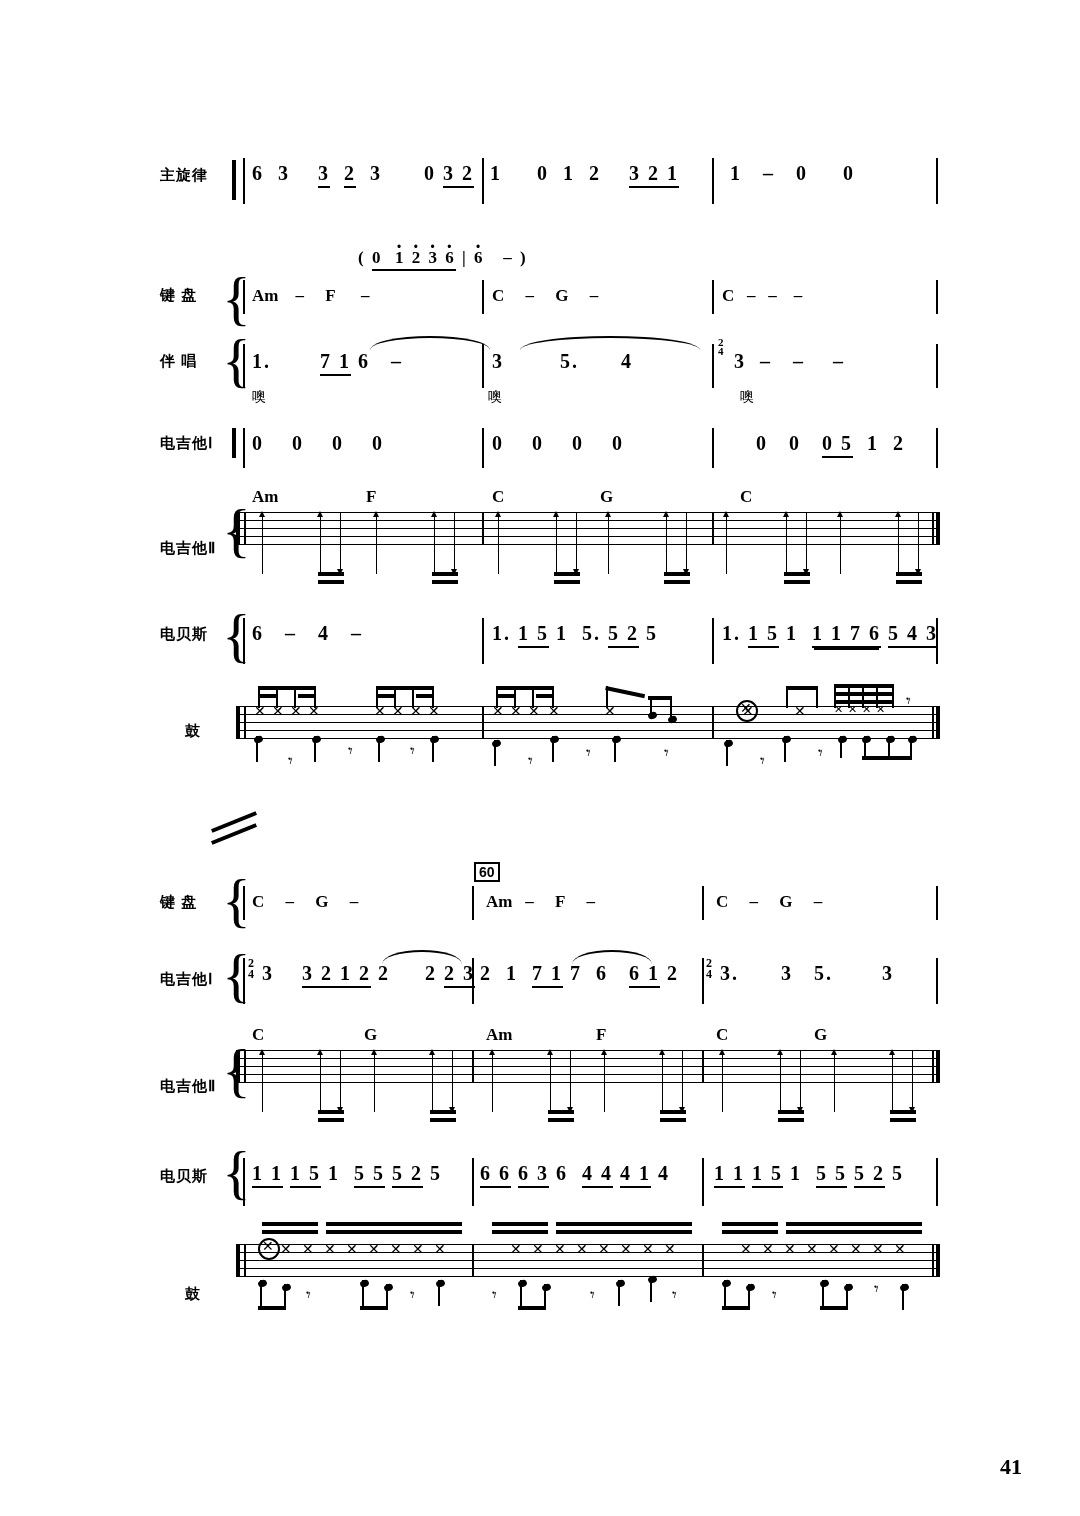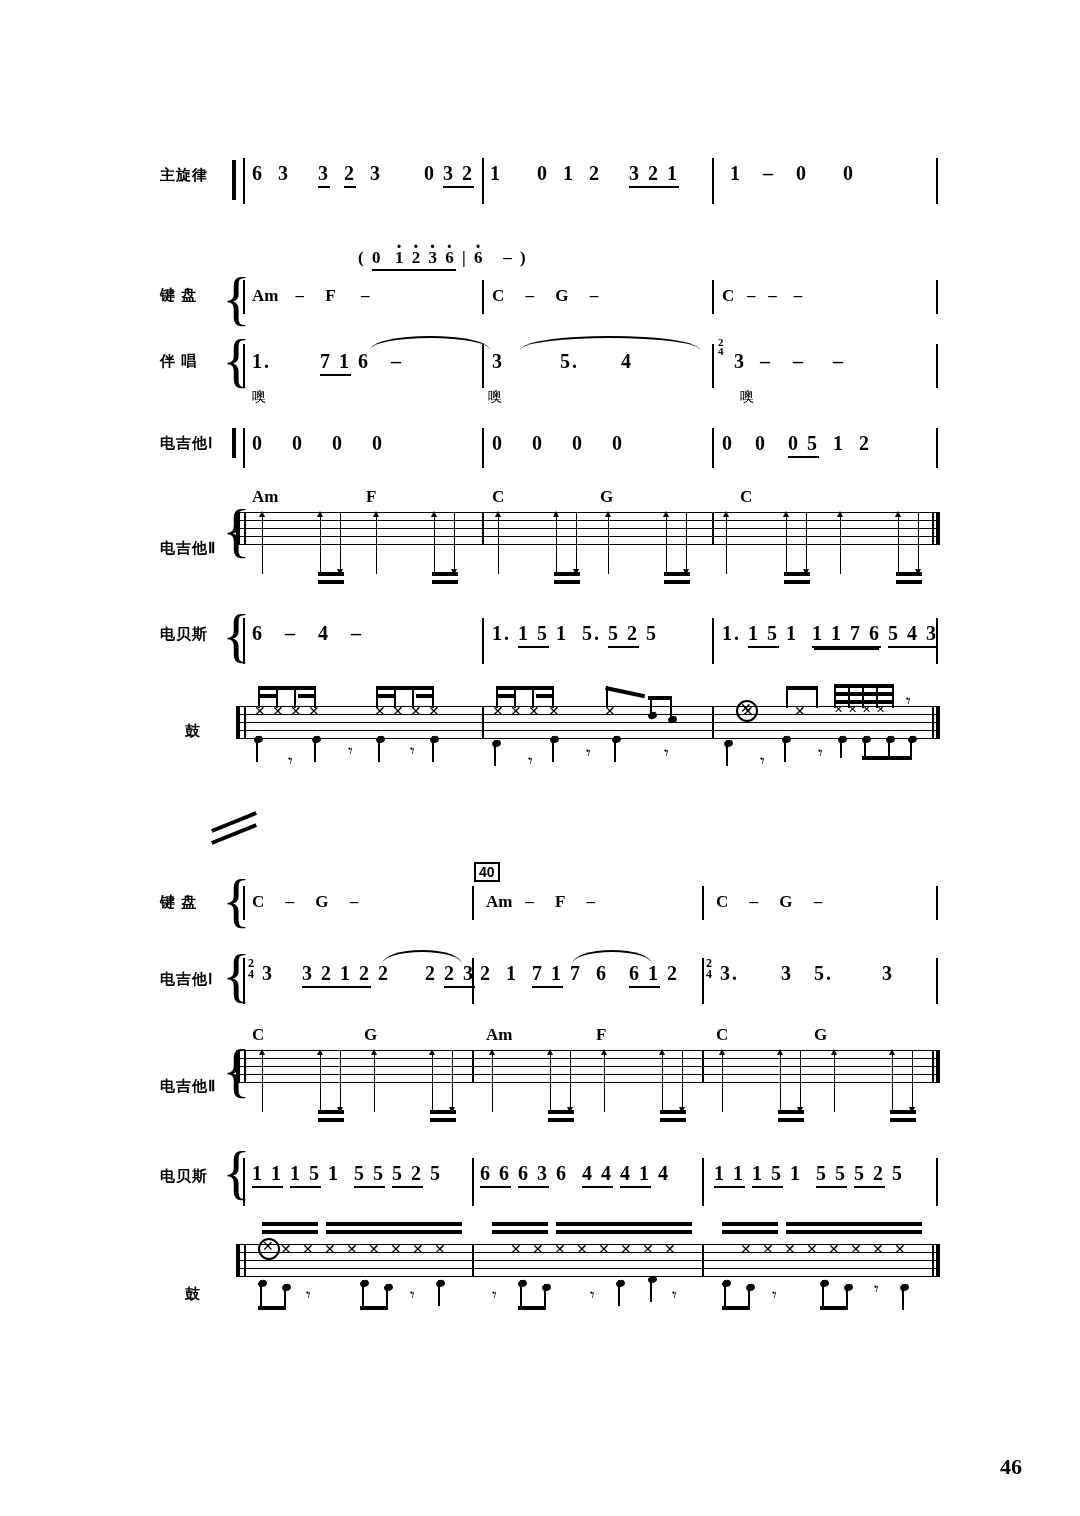--- a/index.html
+++ b/index.html
@@ -98,21 +98,21 @@
 
   <div class="abs lyr" style="left:252px;top:388px;">噢</div>
   <div class="abs lyr" style="left:488px;top:388px;">噢</div>
   <div class="abs lyr" style="left:740px;top:388px;">噢</div>
 
   <div class="abs barline" style="left:243px;top:428px;height:40px;"></div>
   <div class="abs num" style="left:252px;top:432px;">0&nbsp;&nbsp;&nbsp;&nbsp;0&nbsp;&nbsp;&nbsp;&nbsp;0&nbsp;&nbsp;&nbsp;&nbsp;0</div>
   <div class="abs barline" style="left:482px;top:428px;height:40px;"></div>
   <div class="abs num" style="left:492px;top:432px;">0&nbsp;&nbsp;&nbsp;&nbsp;0&nbsp;&nbsp;&nbsp;&nbsp;0&nbsp;&nbsp;&nbsp;&nbsp;0</div>
   <div class="abs barline" style="left:712px;top:428px;height:40px;"></div>
-  <div class="abs num" style="left:722px;top:432px;">0&nbsp;&nbsp;&nbsp;0&nbsp;&nbsp;&nbsp;<span class="underline">0&nbsp;5</span>&nbsp;&nbsp;1&nbsp;&nbsp;2</div>
+  <div class="abs num" style="left:756px;top:432px;">0&nbsp;&nbsp;&nbsp;0&nbsp;&nbsp;&nbsp;<span class="underline">0&nbsp;5</span>&nbsp;&nbsp;1&nbsp;&nbsp;2</div>
   <div class="abs barline" style="left:936px;top:428px;height:40px;"></div>
 
   <div class="abs chord" style="left:252px;top:487px;">Am</div>
   <div class="abs chord" style="left:366px;top:487px;">F</div>
   <div class="abs chord" style="left:492px;top:487px;">C</div>
   <div class="abs chord" style="left:600px;top:487px;">G</div>
   <div class="abs chord" style="left:740px;top:487px;">C</div>
 
   <div class="abs">
     <div class="staffline" style="left:236px;top:512px;width:700px;"></div>
@@ -298,21 +298,21 @@
   <div class="abs lbl" style="left:160px;top:970px;">电吉他Ⅰ</div>
   <div class="abs lbl" style="left:160px;top:1077px;">电吉他Ⅱ</div>
   <div class="abs lbl" style="left:160px;top:1167px;">电贝斯</div>
   <div class="abs lbl" style="left:185px;top:1285px;">鼓</div>
 
   <div class="abs brace" style="left:222px;top:880px;">{</div>
   <div class="abs brace" style="left:222px;top:955px;">{</div>
   <div class="abs brace" style="left:222px;top:1050px;">{</div>
   <div class="abs brace" style="left:222px;top:1152px;">{</div>
 
-  <div class="boxnum" style="left:474px;top:862px;">40</div>
+  <div class="boxnum" style="left:474px;top:862px;">60</div>
 
   <div class="abs barline" style="left:243px;top:886px;height:34px;"></div>
   <div class="abs chord" style="left:252px;top:892px;">C&nbsp;&nbsp;&nbsp;&nbsp;&nbsp;–&nbsp;&nbsp;&nbsp;&nbsp;&nbsp;G&nbsp;&nbsp;&nbsp;&nbsp;&nbsp;–</div>
   <div class="abs barline" style="left:472px;top:886px;height:34px;"></div>
   <div class="abs chord" style="left:486px;top:892px;">Am&nbsp;&nbsp;&nbsp;–&nbsp;&nbsp;&nbsp;&nbsp;&nbsp;F&nbsp;&nbsp;&nbsp;&nbsp;&nbsp;–</div>
   <div class="abs barline" style="left:702px;top:886px;height:34px;"></div>
   <div class="abs chord" style="left:716px;top:892px;">C&nbsp;&nbsp;&nbsp;&nbsp;&nbsp;–&nbsp;&nbsp;&nbsp;&nbsp;&nbsp;G&nbsp;&nbsp;&nbsp;&nbsp;&nbsp;–</div>
   <div class="abs barline" style="left:936px;top:886px;height:34px;"></div>
 
   <div class="abs barline" style="left:243px;top:958px;height:46px;"></div>
@@ -510,14 +510,14 @@
     <div class="notehead" style="left:820px;top:1280px;"></div>
       <div class="stem" style="left:822px;top:1280px;height:26px;"></div>
     <div class="notehead" style="left:844px;top:1284px;"></div>
       <div class="stem" style="left:846px;top:1284px;height:26px;"></div>
     <div class="beam" style="left:820px;top:1306px;width:28px;height:4px;"></div>
     <div class="rest" style="left:874px;top:1280px;">𝄾</div>
     <div class="notehead" style="left:900px;top:1284px;"></div>
       <div class="stem" style="left:902px;top:1284px;height:26px;"></div>
   </div>
 
-  <div class="pageno">46</div>
+  <div class="pageno">41</div>
 </div>
 
 </body></html>

